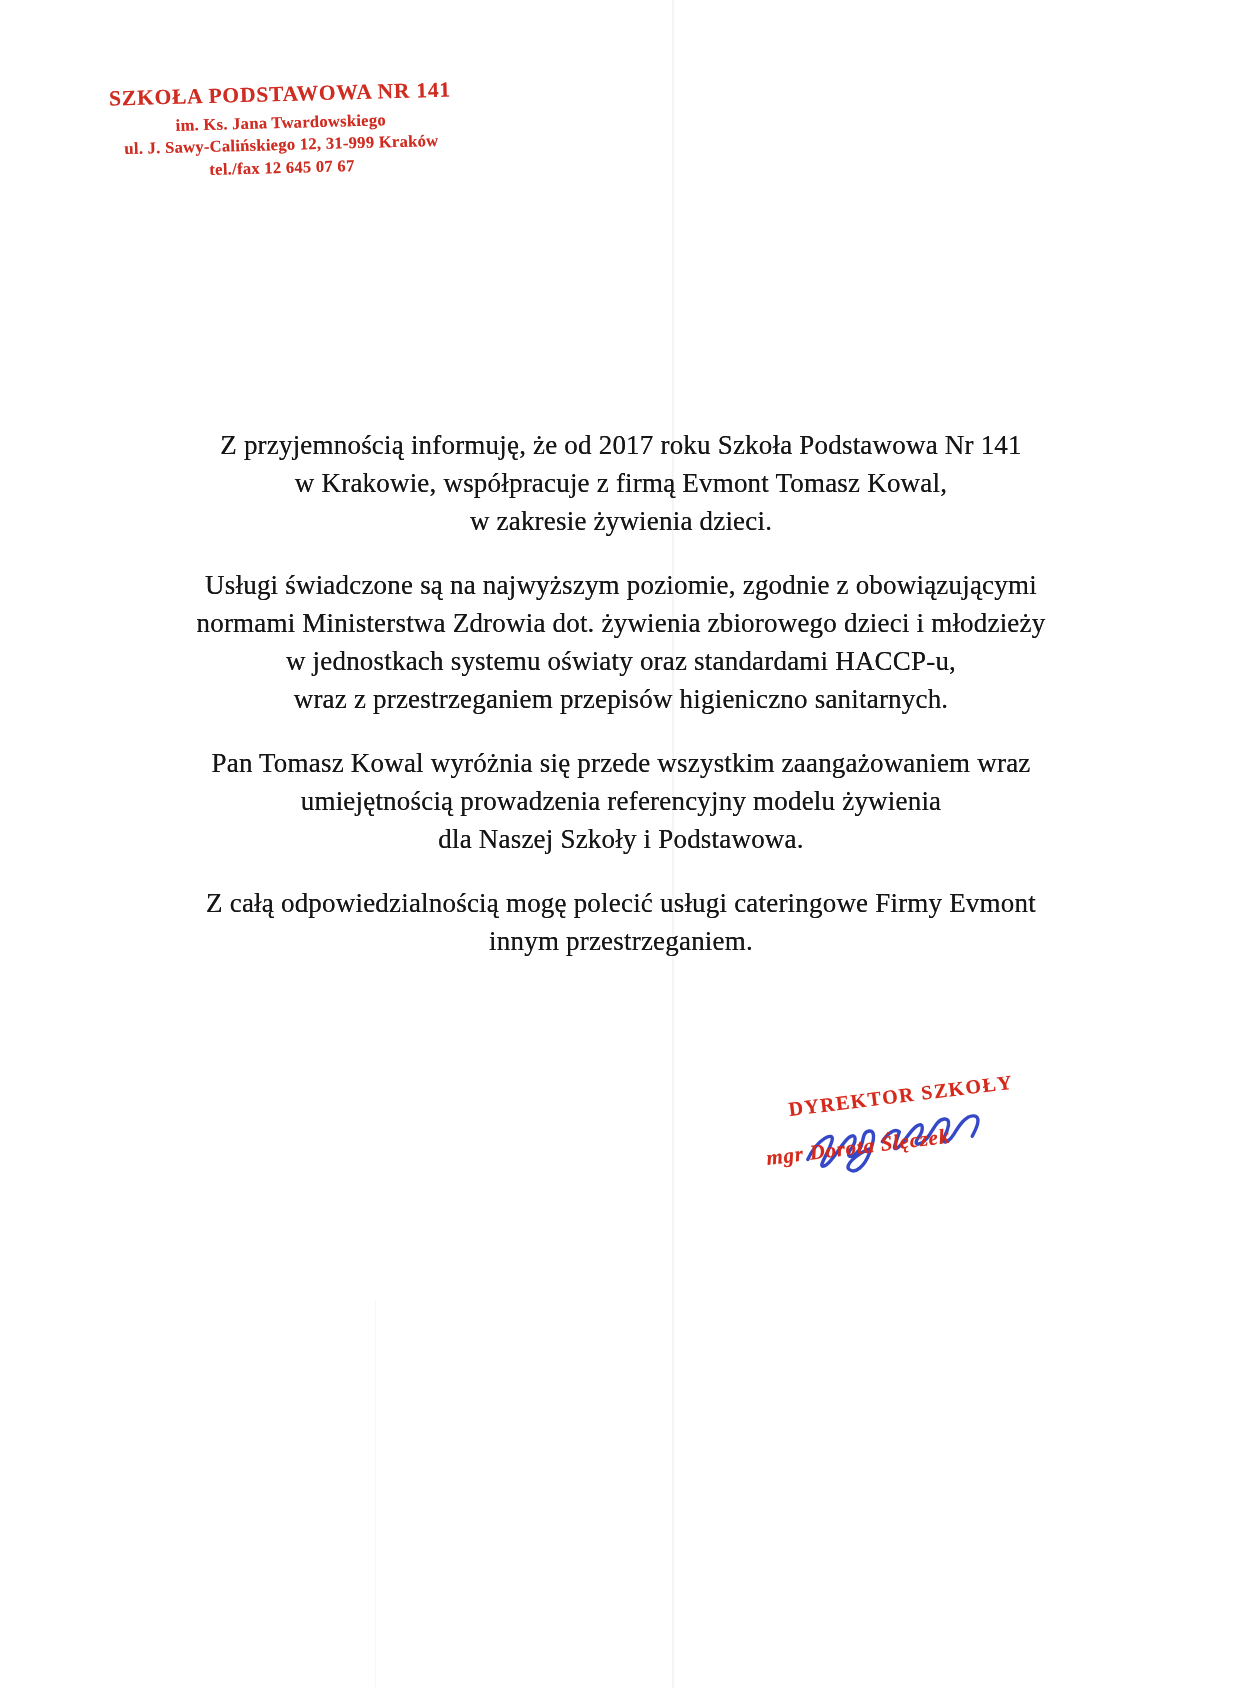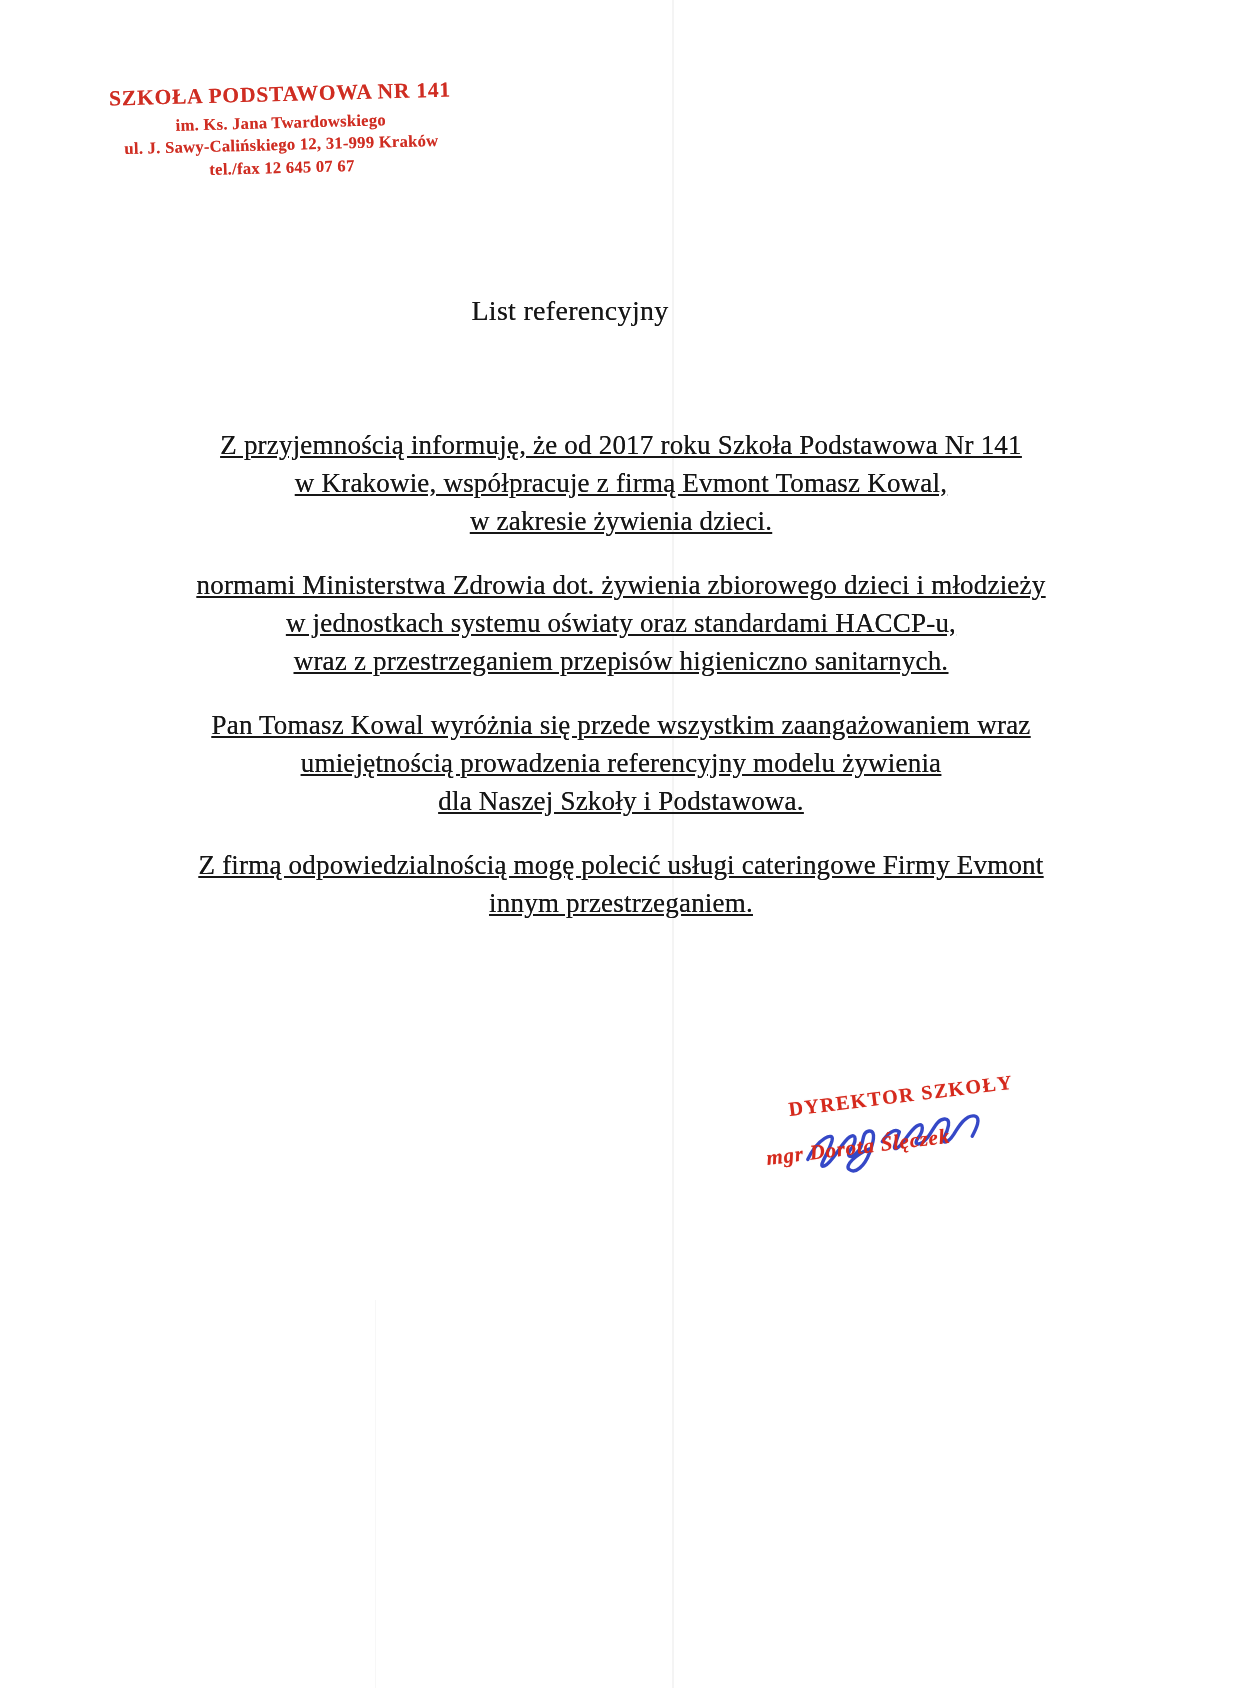--- a/index.html
+++ b/index.html
@@ -68,21 +68,20 @@
     letter-spacing: 0.3px;
     text-shadow: 0 0 0.5px rgba(0,0,0,0.75);
   }
   
   .letter-body {
     position: absolute;
     top: 426px;
     left: 64px;
     width: 1114px;
     text-align: center;
-    text-decoration: underline;
   }
   .para {
     margin: 0 0 26px 0;
   }
   .line {
     font-size: 27px;
     line-height: 38px;
     letter-spacing: 0.2px;
     text-shadow: 0 0 0.6px rgba(0,0,0,0.8);
     white-space: nowrap;
@@ -135,42 +134,40 @@
   <div class="scanline-a"></div>
   <div class="scanline-b"></div>
 
   <div class="letterhead" style="color: rgb(207, 45, 34);">
       <div class="lh-line lh-first">SZKOŁA PODSTAWOWA NR 141</div>
       <div class="lh-line">im. Ks. Jana Twardowskiego</div>
       <div class="lh-line">ul. J. Sawy-Calińskiego 12, 31-999 Kraków</div>
       <div class="lh-line">tel./fax 12 645 07 67</div>
     </div>
 
-  <div class="title-row">
-    <span class="title-text">List referencyjny</span>
-  </div>
 
   <div class="letter-body">
       <div class="para">
         <div class="line">Z przyjemnością informuję, że od 2017 roku Szkoła Podstawowa Nr 141</div>
         <div class="line">w Krakowie, współpracuje z firmą Evmont Tomasz Kowal,</div>
         <div class="line">w zakresie żywienia dzieci.</div>
       </div>
       <div class="para">
+        <div class="line">Usługi świadczone są na najwyższym poziomie, zgodnie z obowiązującymi</div>
         <div class="line">normami Ministerstwa Zdrowia dot. żywienia zbiorowego dzieci i młodzieży</div>
         <div class="line">w jednostkach systemu oświaty oraz standardami HACCP-u,</div>
         <div class="line">wraz z przestrzeganiem przepisów higieniczno sanitarnych.</div>
       </div>
       <div class="para">
         <div class="line">Pan Tomasz Kowal wyróżnia się przede wszystkim zaangażowaniem wraz</div>
         <div class="line">umiejętnością prowadzenia referencyjny modelu żywienia</div>
         <div class="line">dla Naszej Szkoły i Podstawowa.</div>
       </div>
       <div class="para">
-        <div class="line">Z firmą odpowiedzialnością mogę polecić usługi cateringowe Firmy Evmont</div>
+        <div class="line">Z całą odpowiedzialnością mogę polecić usługi cateringowe Firmy Evmont</div>
         <div class="line">innym przestrzeganiem.</div>
       </div>
     </div>
 
   <div class="signature-block">
     <div class="stamp-title" style="color: rgb(213, 41, 28);">DYREKTOR SZKOŁY</div>
     <svg class="sig-ink" width="200" height="72" viewBox="0 0 200 72" fill="none" xmlns="http://www.w3.org/2000/svg">
       <path class="ink-path" d="M8,48 C20,28 38,22 34,32 C28,46 16,58 24,56 C32,54 44,34 52,30 C60,26 58,36 52,42 C46,48 50,54 60,44 C66,38 64,26 72,26 C80,26 74,40 70,48 C64,60 54,68 48,62 C44,58 56,48 70,44 M84,38 C90,30 98,26 102,30 C98,40 92,48 98,46 C104,44 112,30 120,26 C128,22 126,32 120,38 C114,44 120,48 130,38 C136,32 140,22 148,22 C156,22 150,34 146,40 C142,46 148,48 156,38 C162,30 170,20 178,22 C186,24 178,36 174,42" stroke="#2a3ec4" stroke-width="3.4" stroke-linecap="round" stroke-linejoin="round" opacity="0.95"></path>
     </svg>
     <div class="stamp-name" style="color: rgb(213, 41, 28);">mgr Dorota Ślęczek</div>

